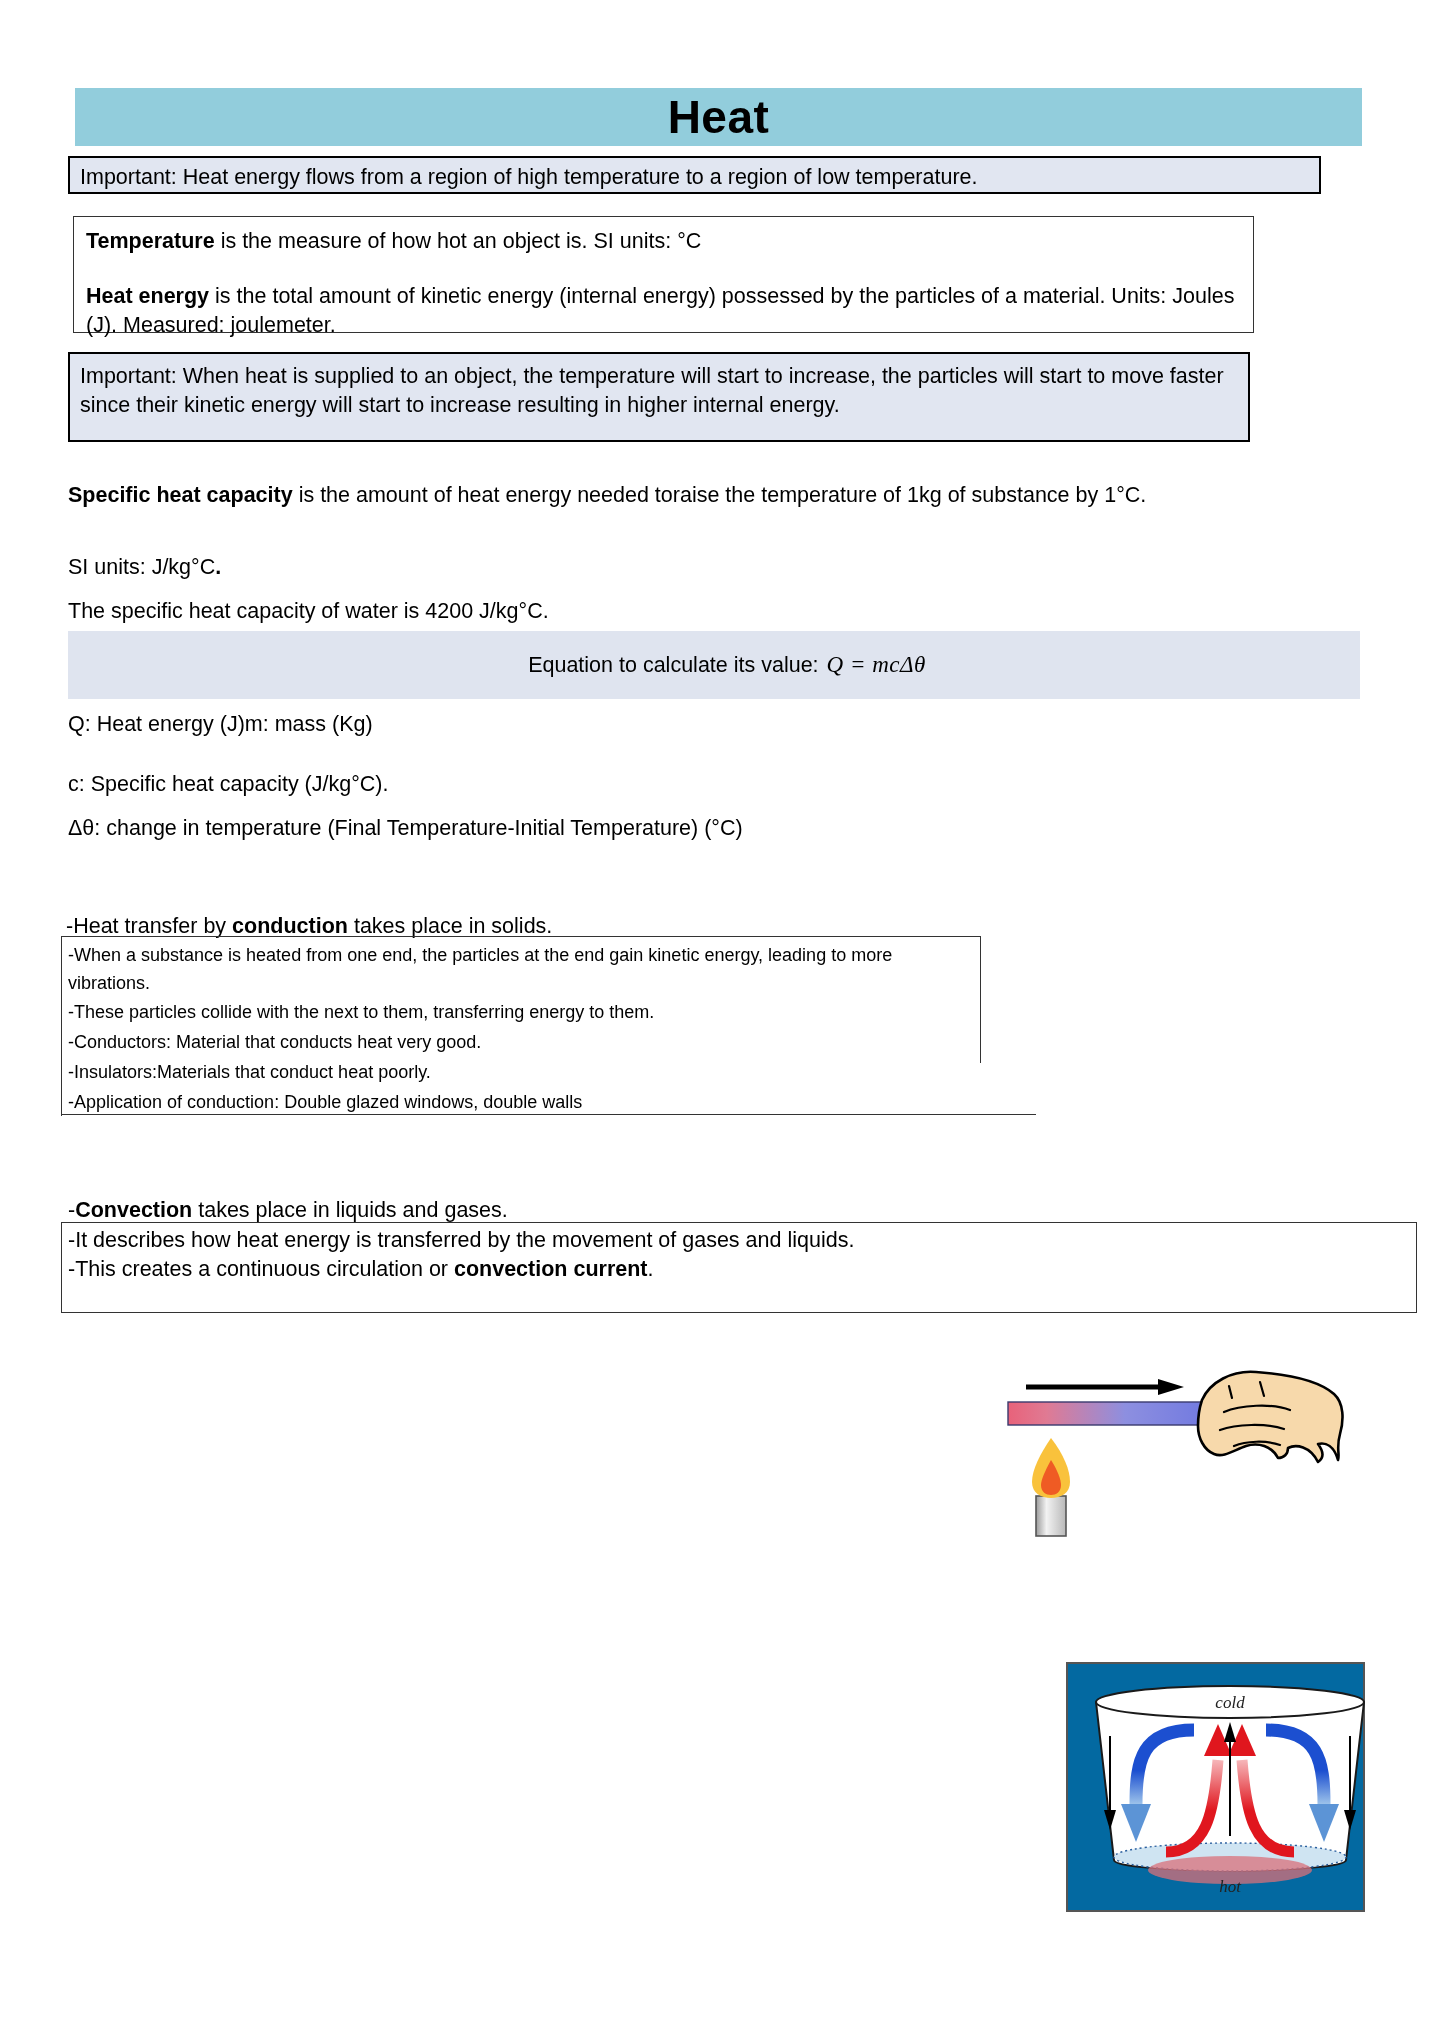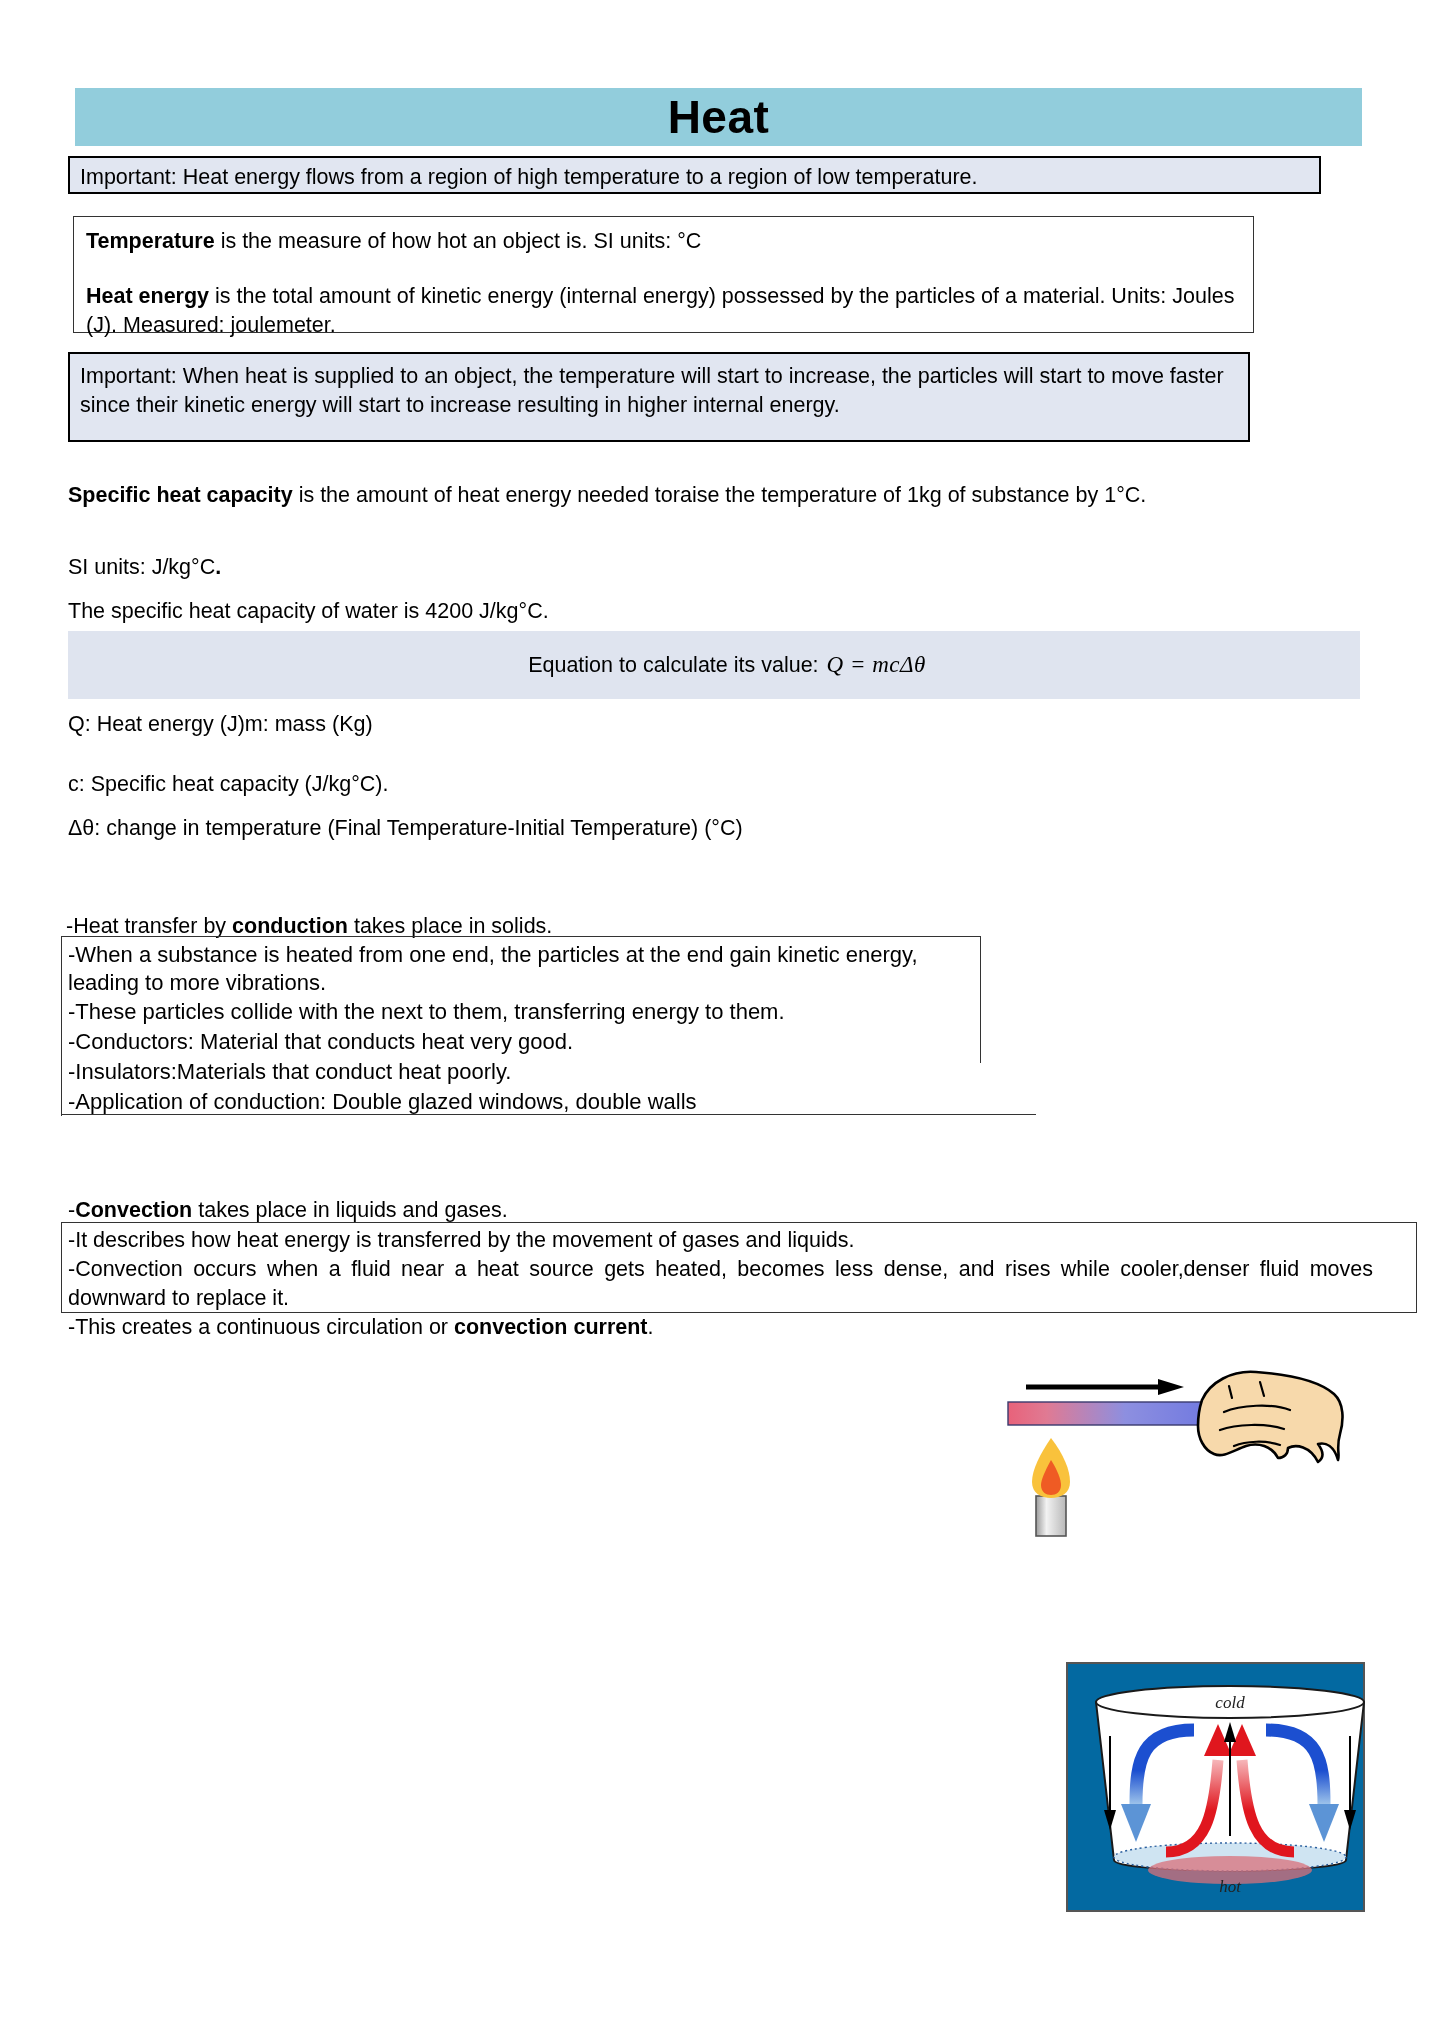--- a/index.html
+++ b/index.html
@@ -164,21 +164,21 @@
   }
   #conduction-box-bottom-edge {
     position: absolute;
     left: 61px;
     top: 1114px;
     width: 975px;
     height: 0;
     border-top: 1.5px solid #333;
   }
   .cond-line {
-    font-size: 22px;
+    font-size: 18px;
     line-height: 30px;
     margin: 0;
     white-space: nowrap;
   }
   .cond-line.wrap { white-space: normal; width: 890px; line-height: 28px; }
 
   
   #convection-lead {
     position: absolute;
     left: 68px;
@@ -330,21 +330,20 @@
         <path d="M63,118 C70,129 73,138 73,143 C73,150 68,153 63,153
                  C58,153 53,150 53,143 C53,138 57,129 63,118 Z" fill="#ef5b24"></path>
       </g>
     </svg>
   </div>
 
   <div id="convection-lead"><span>-</span><b>Convection</b><span> takes place in liquids and gases.</span></div>
 
   <div id="convection-box">
     <p class="conv-line">-It describes how heat energy is transferred by the movement of gases and liquids.</p>
-    <p class="conv-line conv-justify">-Convection occurs when a fluid near a heat source gets heated, becomes less dense, and rises while cooler,denser fluid moves downward to replace it.</p>
     <p class="conv-line"><span>-This creates a continuous circulation or </span><b>convection current</b><span>.</span></p>
   </div>
 
   <div id="convection-figure">
     <svg width="324" height="246" viewBox="0 0 324 246" xmlns="http://www.w3.org/2000/svg">
       <defs>
         <linearGradient id="blueFade" x1="0" y1="0" x2="0" y2="1">
           <stop offset="0%" stop-color="#1c4fd0"></stop>
           <stop offset="55%" stop-color="#1c4fd0"></stop>
           <stop offset="100%" stop-color="#9cc2ea"></stop>

